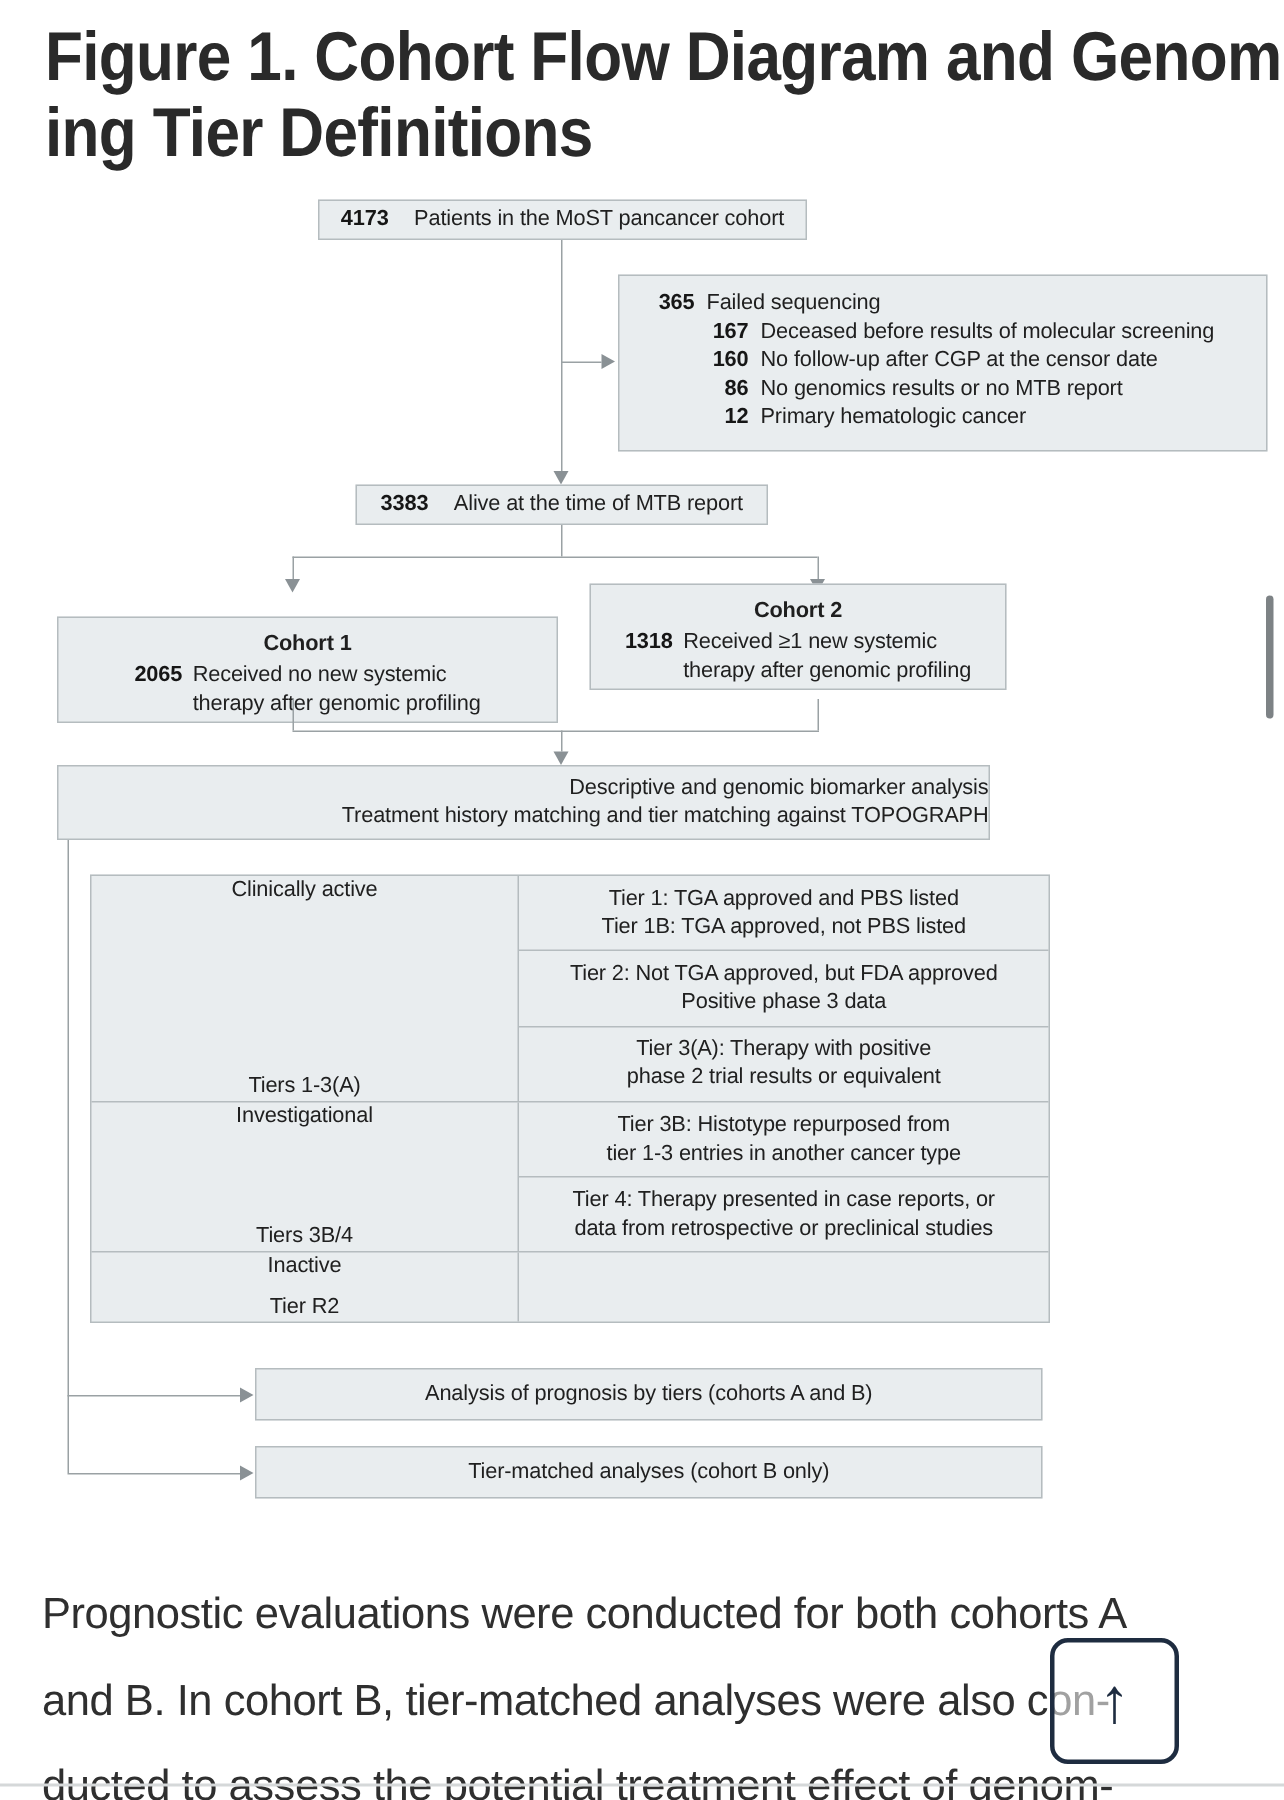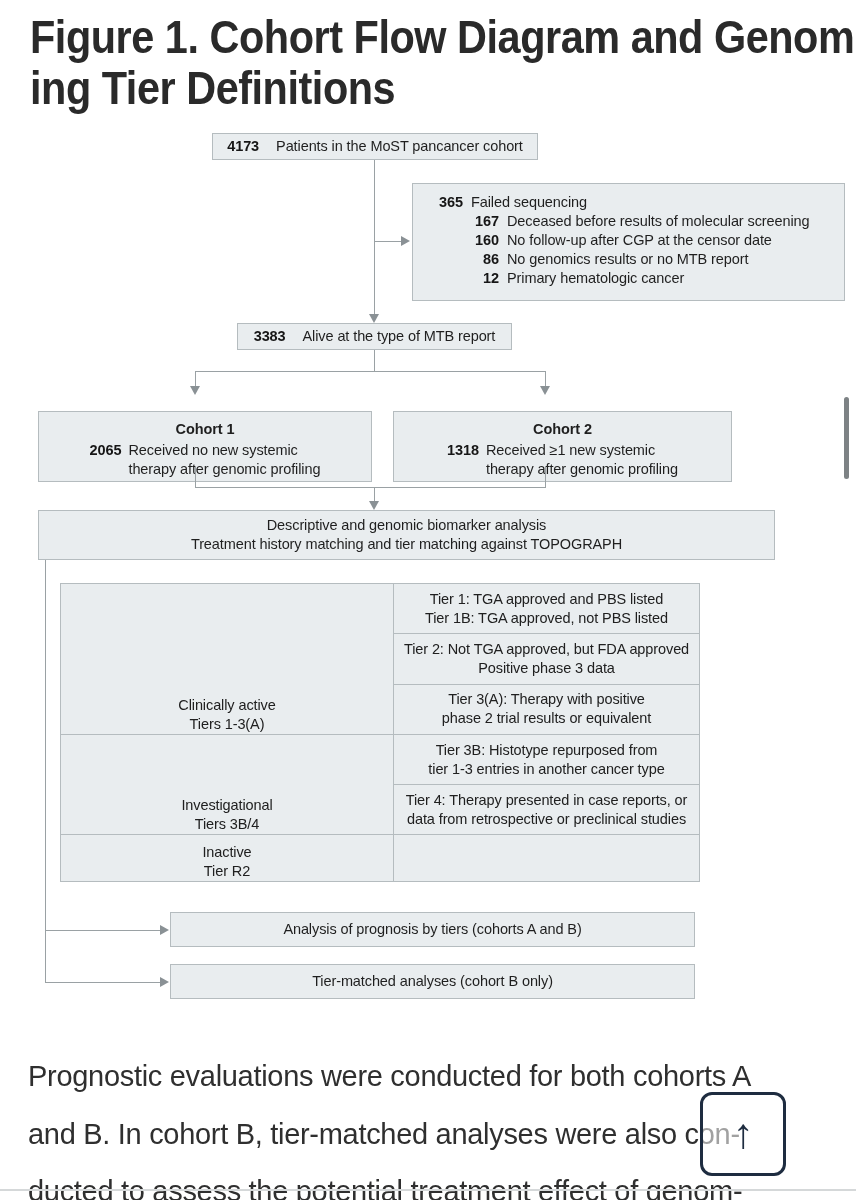--- a/index.html
+++ b/index.html
@@ -50,22 +50,22 @@
   }
   
   .tier-table {
     position:absolute; left:60px; top:583px; width:640px;
     border:1px solid #b5bcbf; background:#e9edef;
     font-size:14.5px; line-height:19px; letter-spacing:-0.1px;
   }
   .tgroup { display:flex; }
   .tgroup + .tgroup { border-top:1px solid #b5bcbf; }
   .tleft {
-    width:333px; flex:0 0 auto; border-right:1px solid #b5bcbf;
-    display:flex; flex-direction:column; align-items:center; justify-content:flex-end; text-align:center;
+    width:285px; flex:0 0 auto; border-right:1px solid #b5bcbf;
+    display:flex; flex-direction:column; align-items:center; justify-content:space-between; text-align:center;
   }
   .tright { flex:1; display:flex; flex-direction:column; }
   .tcell { flex:1; display:flex; flex-direction:column; align-items:center; justify-content:center; text-align:center; }
   .tcell + .tcell { border-top:1px solid #b5bcbf; }
   
   .bar { position:absolute; left:170px; width:525px; height:35px; }
   
   .caption {
     position:absolute; left:28px; top:1048px; width:826px;
     font-size:29px; line-height:57.5px; color:#2f2f2f; letter-spacing:-0.3px;
@@ -125,59 +125,59 @@
       <span class="excl-label">No genomics results or no MTB report</span>
     </div>
     <div class="excl-row sub">
       <span class="excl-num sub num">12</span>
       <span class="excl-label">Primary hematologic cancer</span>
     </div>
   </div>
 
   <div class="dbox center-flex" style="left:237px; top:323px; width:275px; height:27px;">
     <span class="num">3383</span>
-    <span style="margin-left:7px;">Alive at the type of MTB report</span>
+    <span style="margin-left:7px;">Alive at the time of MTB report</span>
   </div>
 
   <div class="vline" style="left:374px; top:350px; height:21px;"></div>
   <div class="hline" style="left:195px; top:371px; width:350px;"></div>
   <div class="vline" style="left:195px; top:371px; height:15px;"></div>
   <div class="arr-down" style="left:190px; top:386px;"></div>
   <div class="vline" style="left:545px; top:371px; height:15px;"></div>
   <div class="arr-down" style="left:540px; top:386px;"></div>
 
   <div class="dbox" style="left:38px; top:411px; width:334px; height:71px;">
     <div class="cohort-title">Cohort 1</div>
     <div class="cohort-body">
       <span class="num">2065</span>
       <span>
         <span style="display:block;">Received no new systemic</span>
         <span style="display:block;">therapy after genomic profiling</span>
       </span>
     </div>
   </div>
 
-  <div class="dbox" style="left:393px; top:411px; width:339px; height:71px;">
+  <div class="dbox" style="left:393px; top:389px; width:278px; height:71px;">
     <div class="cohort-title">Cohort 2</div>
     <div class="cohort-body">
       <span class="num">1318</span>
       <span>
         <span style="display:block;">Received ≥1 new systemic</span>
         <span style="display:block;">therapy after genomic profiling</span>
       </span>
     </div>
   </div>
 
   <div class="vline" style="left:195px; top:466px; height:21px;"></div>
   <div class="vline" style="left:545px; top:466px; height:21px;"></div>
   <div class="hline" style="left:195px; top:487px; width:351px;"></div>
   <div class="vline" style="left:374px; top:487px; height:14px;"></div>
   <div class="arr-down" style="left:369px; top:501px;"></div>
 
-  <div class="dbox col-center" style="left:38px; top:510px; width:737px; height:50px;">
+  <div class="dbox col-center" style="left:38px; top:510px; width:622px; height:50px;align-items:flex-end;">
     <div>Descriptive and genomic biomarker analysis</div>
     <div>Treatment history matching and tier matching against TOPOGRAPH</div>
   </div>
 
   <div class="vline" style="left:45px; top:560px; height:422px;"></div>
   <div class="hline" style="left:45px; top:930px; width:115px;"></div>
   <div class="arr-right" style="left:160px; top:925px;"></div>
   <div class="hline" style="left:45px; top:982px; width:115px;"></div>
   <div class="arr-right" style="left:160px; top:977px;"></div>
 

